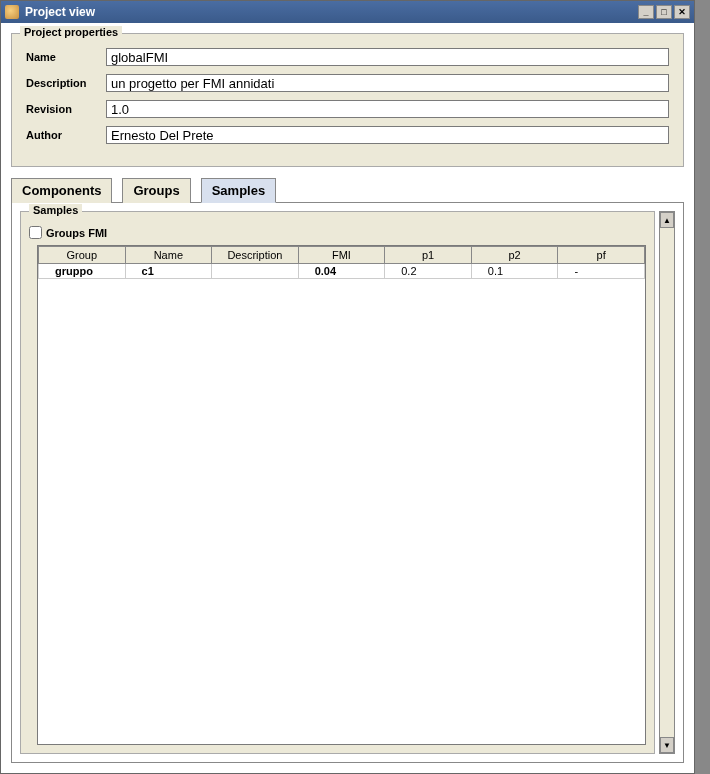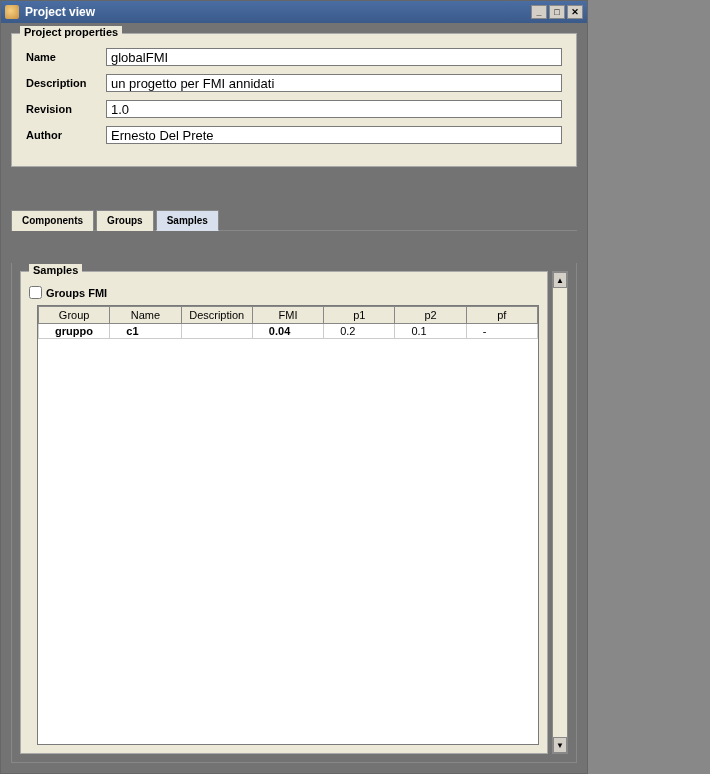--- a/index.html
+++ b/index.html
@@ -5,23 +5,23 @@
 * { box-sizing: border-box; margin: 0; padding: 0; }
 body {
   font-family: "Tahoma", "Segoe UI", sans-serif;
   font-size: 11px;
   background: #888;
   width: 710px;
   height: 774px;
   overflow: hidden;
 }
 .window {
-  width: 588px;
+  width: 695px;
   height: 774px;
-  background: #737373;
+  background: #ffffff;
   border: 1px solid #666;
   display: flex;
   flex-direction: column;
 }
 .titlebar {
   background: linear-gradient(#4a6da2, #3a5a8a);
   color: #fff;
   font-weight: bold;
   height: 22px;
   display: flex;
@@ -39,21 +39,21 @@
 .win-btn {
   width: 16px; height: 14px;
   background: #d4d0c8;
   border: 1px solid #888;
   display: flex; align-items: center; justify-content: center;
   font-family: sans-serif;
   font-size: 9px;
   color: #000;
   cursor: pointer;
 }
-.content { padding: 10px; flex: 1; display: flex; flex-direction: column; gap: 32px; }
+.content { padding: 10px; flex: 1; display: flex; flex-direction: column; }
 .fieldset {
   border: 1px solid #aaa;
   padding: 14px 14px 14px 14px;
   position: relative;
   margin-bottom: 10px;
   background: #ece9d8;
 }
 .fieldset-legend {
   position: absolute;
   top: -8px;
@@ -99,22 +99,22 @@
 .tabs-row {
   display: flex;
   border-bottom: 1px solid #888;
 }
 .tab {
   border: 1px solid #888;
   border-bottom: none;
   padding: 4px 10px;
   background: #ece9d8;
   font-weight: bold;
-  font-size: 10px;
-  margin-right: 2px;
+  font-size: 13px;
+  margin-right: 10px;
   cursor: pointer;
   position: relative;
   top: 1px;
 }
 .tab.active {
   background: #d8e0ee;
   border-bottom: 1px solid #d8e0ee;
 }
 .tab-content {
   border: 1px solid #888;

